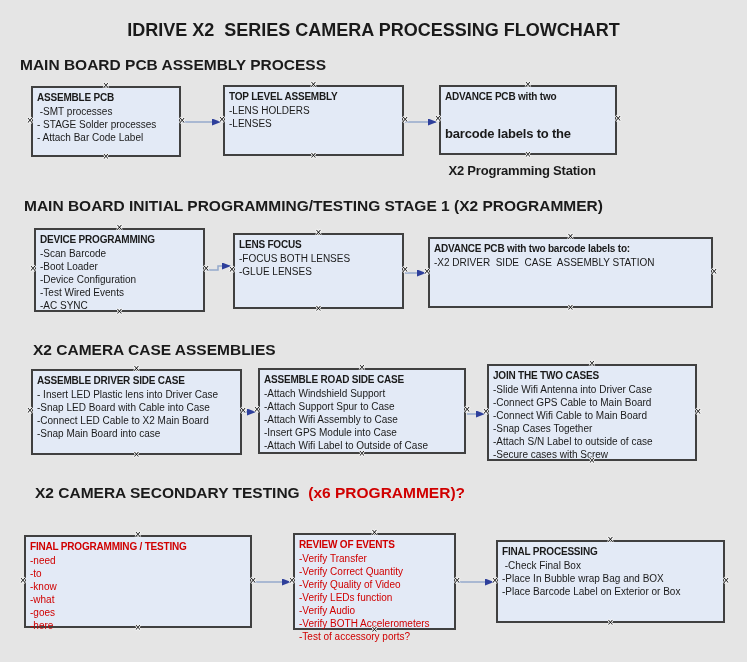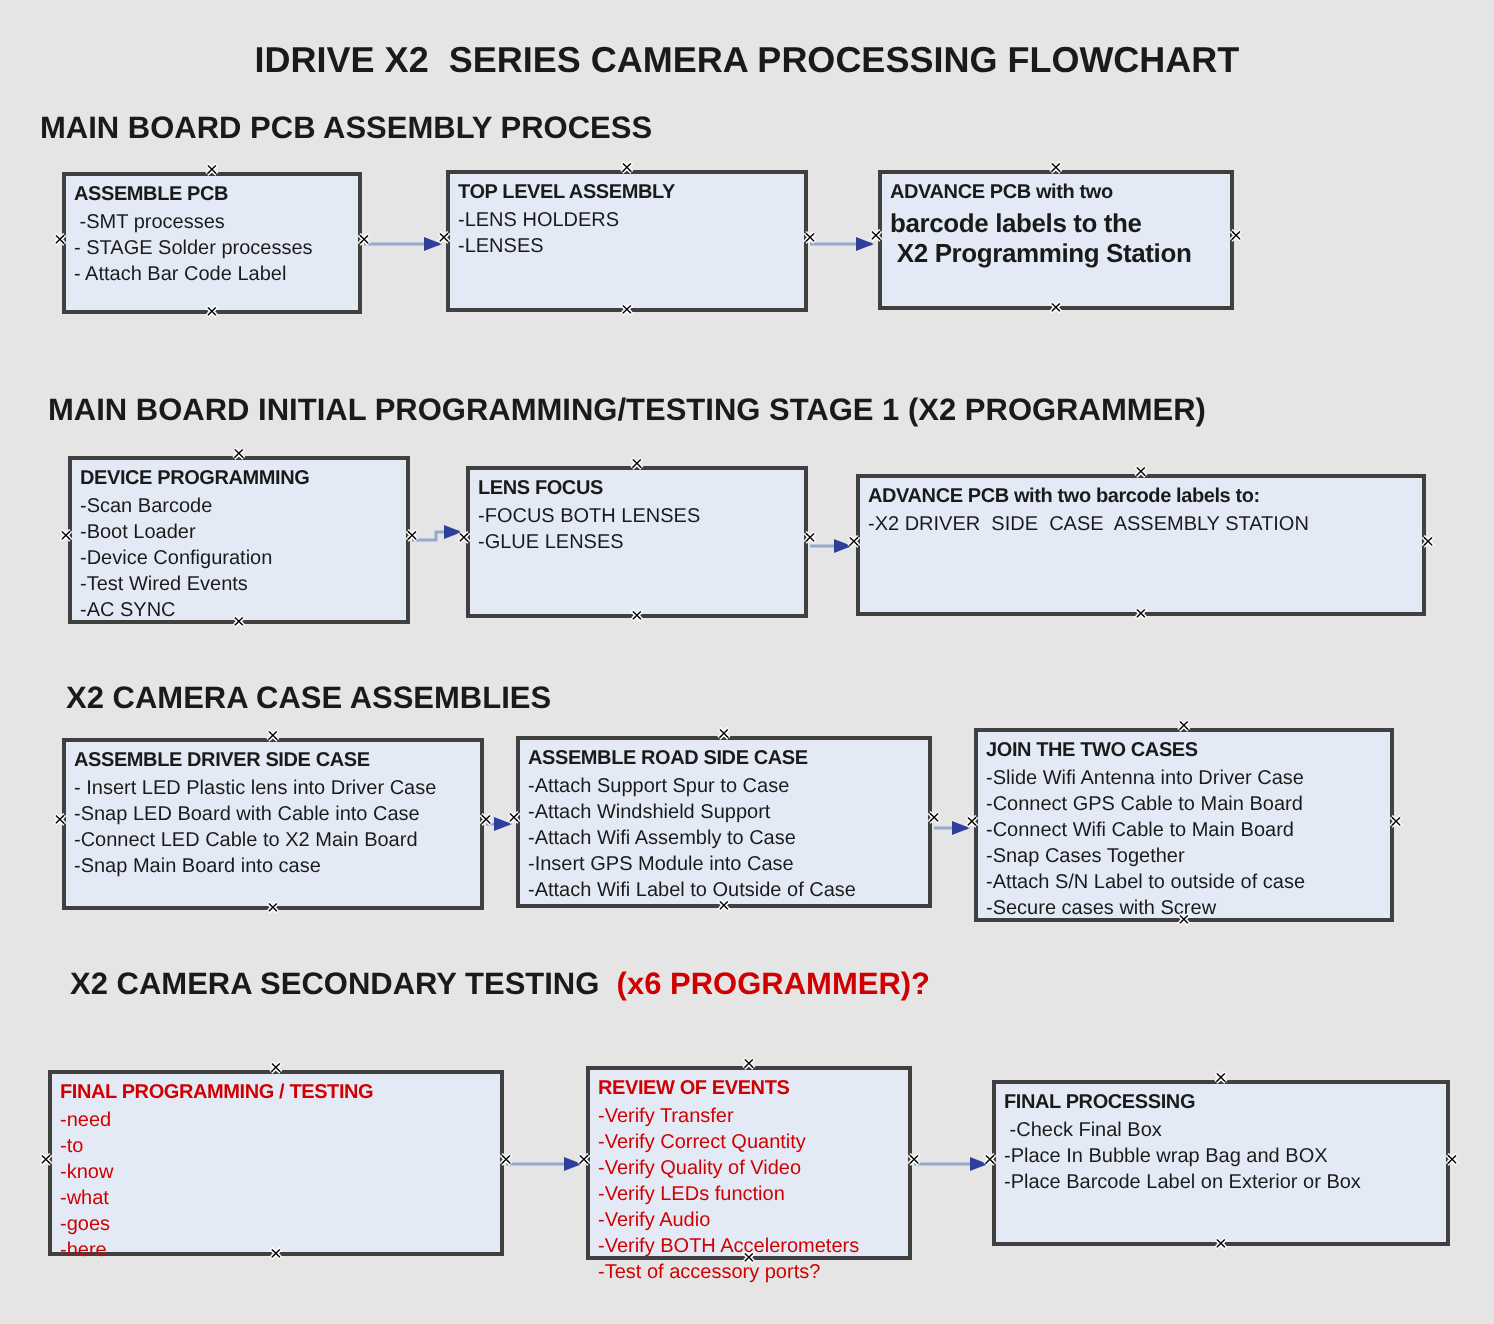--- a/index.html
+++ b/index.html
@@ -26,21 +26,21 @@
     border:2px solid var(--box-border,#404040);
     box-sizing:border-box;padding:2px 4px 0 4px;overflow:visible;
   }
   .box-title{
     font-size:10px;font-weight:bold;letter-spacing:-0.2px;
     white-space:pre;line-height:15px;
   }
   .box-line{
     font-size:10px;line-height:13px;white-space:pre;letter-spacing:0;
   }
-  .box-line.bold{font-size:13px;font-weight:bold;line-height:15px;letter-spacing:-0.2px;}
+  .box-line.bold{font-size:13px;font-weight:bold;line-height:15px;letter-spacing:-0.2px;margin-top:22px;}
   .cp{
     position:absolute;font-size:10px;line-height:10px;color:#000;font-weight:normal;
     text-shadow:-1px 0 #fff,1px 0 #fff,0 -1px #fff,0 1px #fff;
   }
   .cp-top{top:-7px;left:50%;margin-left:-3px;}
   .cp-bottom{bottom:-7px;left:50%;margin-left:-3px;}
   .cp-left{left:-6px;top:50%;margin-top:-6px;}
   .cp-right{right:-6px;top:50%;margin-top:-6px;}
 </style>
 </head>
@@ -135,22 +135,22 @@
         <div class="box-line">-Snap LED Board with Cable into Case</div>
         <div class="box-line">-Connect LED Cable to X2 Main Board</div>
         <div class="box-line">-Snap Main Board into case</div>
         <span class="cp cp-top">×</span>
         <span class="cp cp-bottom">×</span>
         <span class="cp cp-left">×</span>
         <span class="cp cp-right">×</span>
       </div>
       <div class="box" style="left: 258px; top: 368px; width: 208px; height: 86px; color: rgb(26, 26, 26);">
         <div class="box-title">ASSEMBLE ROAD SIDE CASE</div>
+        <div class="box-line">-Attach Windshield Support</div>
         <div class="box-line">-Attach Support Spur to Case</div>
-        <div class="box-line">-Attach Windshield Support</div>
         <div class="box-line">-Attach Wifi Assembly to Case</div>
         <div class="box-line">-Insert GPS Module into Case</div>
         <div class="box-line">-Attach Wifi Label to Outside of Case</div>
         <span class="cp cp-top">×</span>
         <span class="cp cp-bottom">×</span>
         <span class="cp cp-left">×</span>
         <span class="cp cp-right">×</span>
       </div>
       <div class="box" style="left: 487px; top: 364px; width: 210px; height: 97px; color: rgb(26, 26, 26);">
         <div class="box-title">JOIN THE TWO CASES</div>

